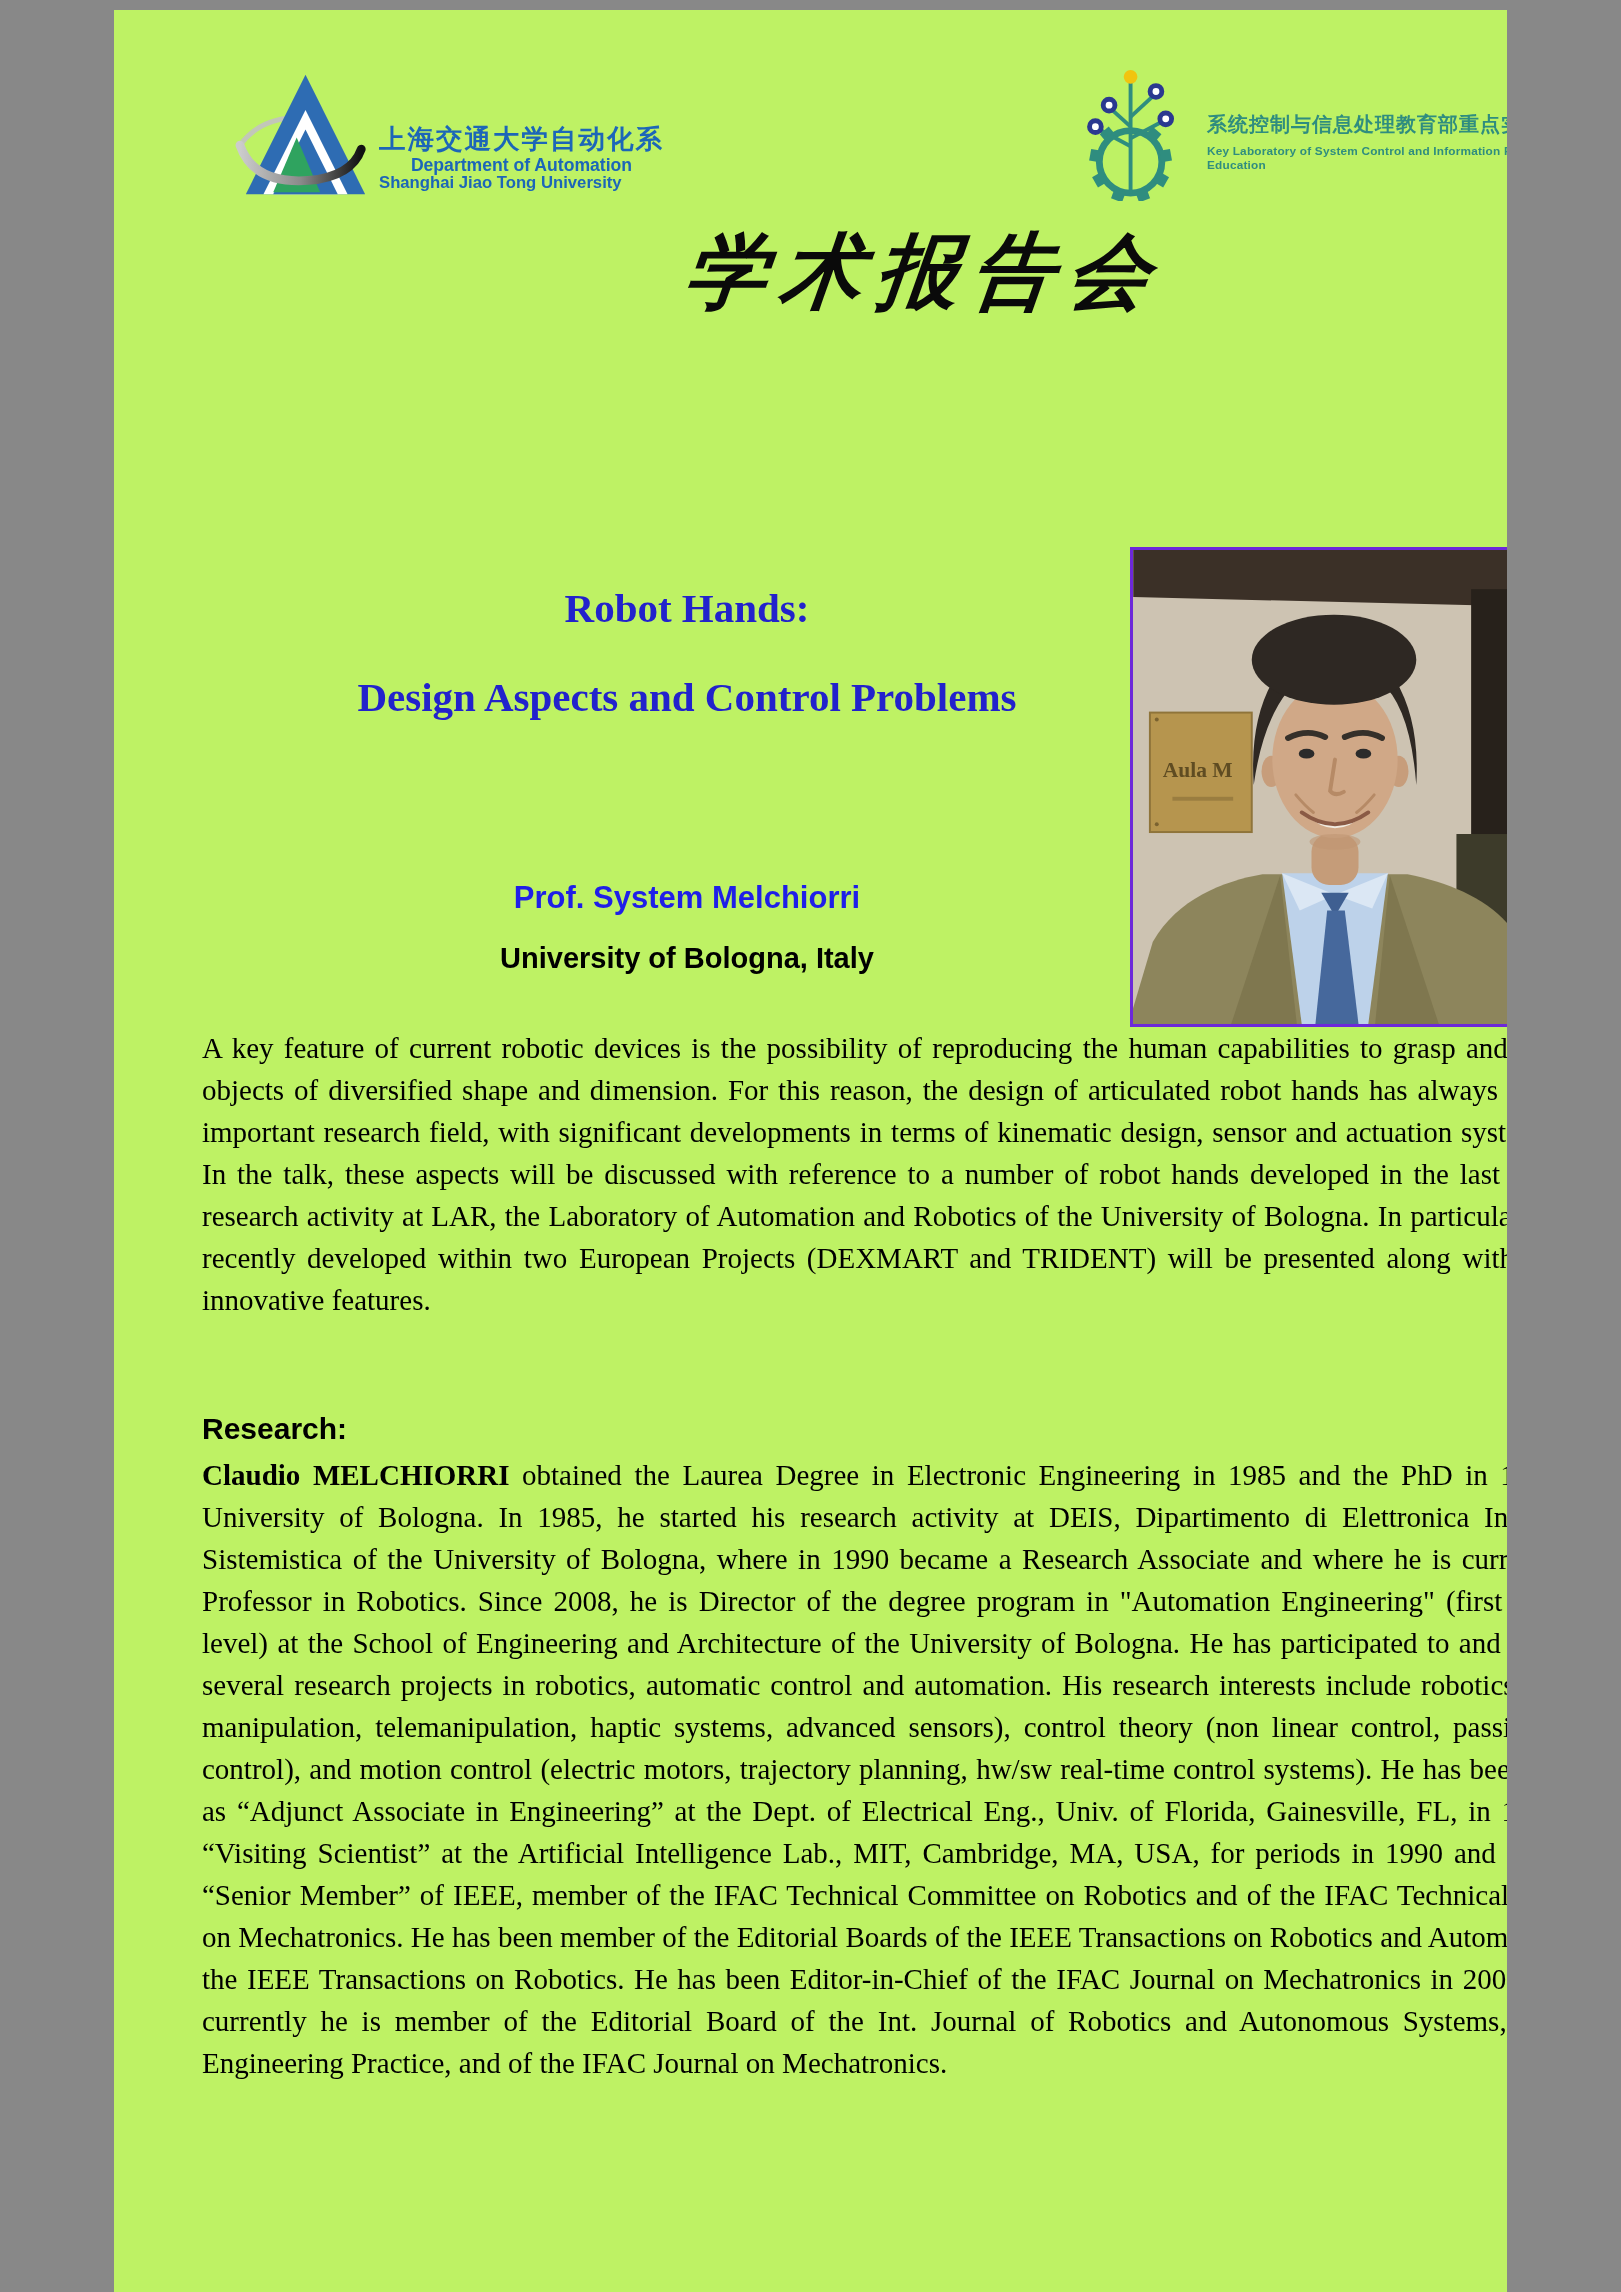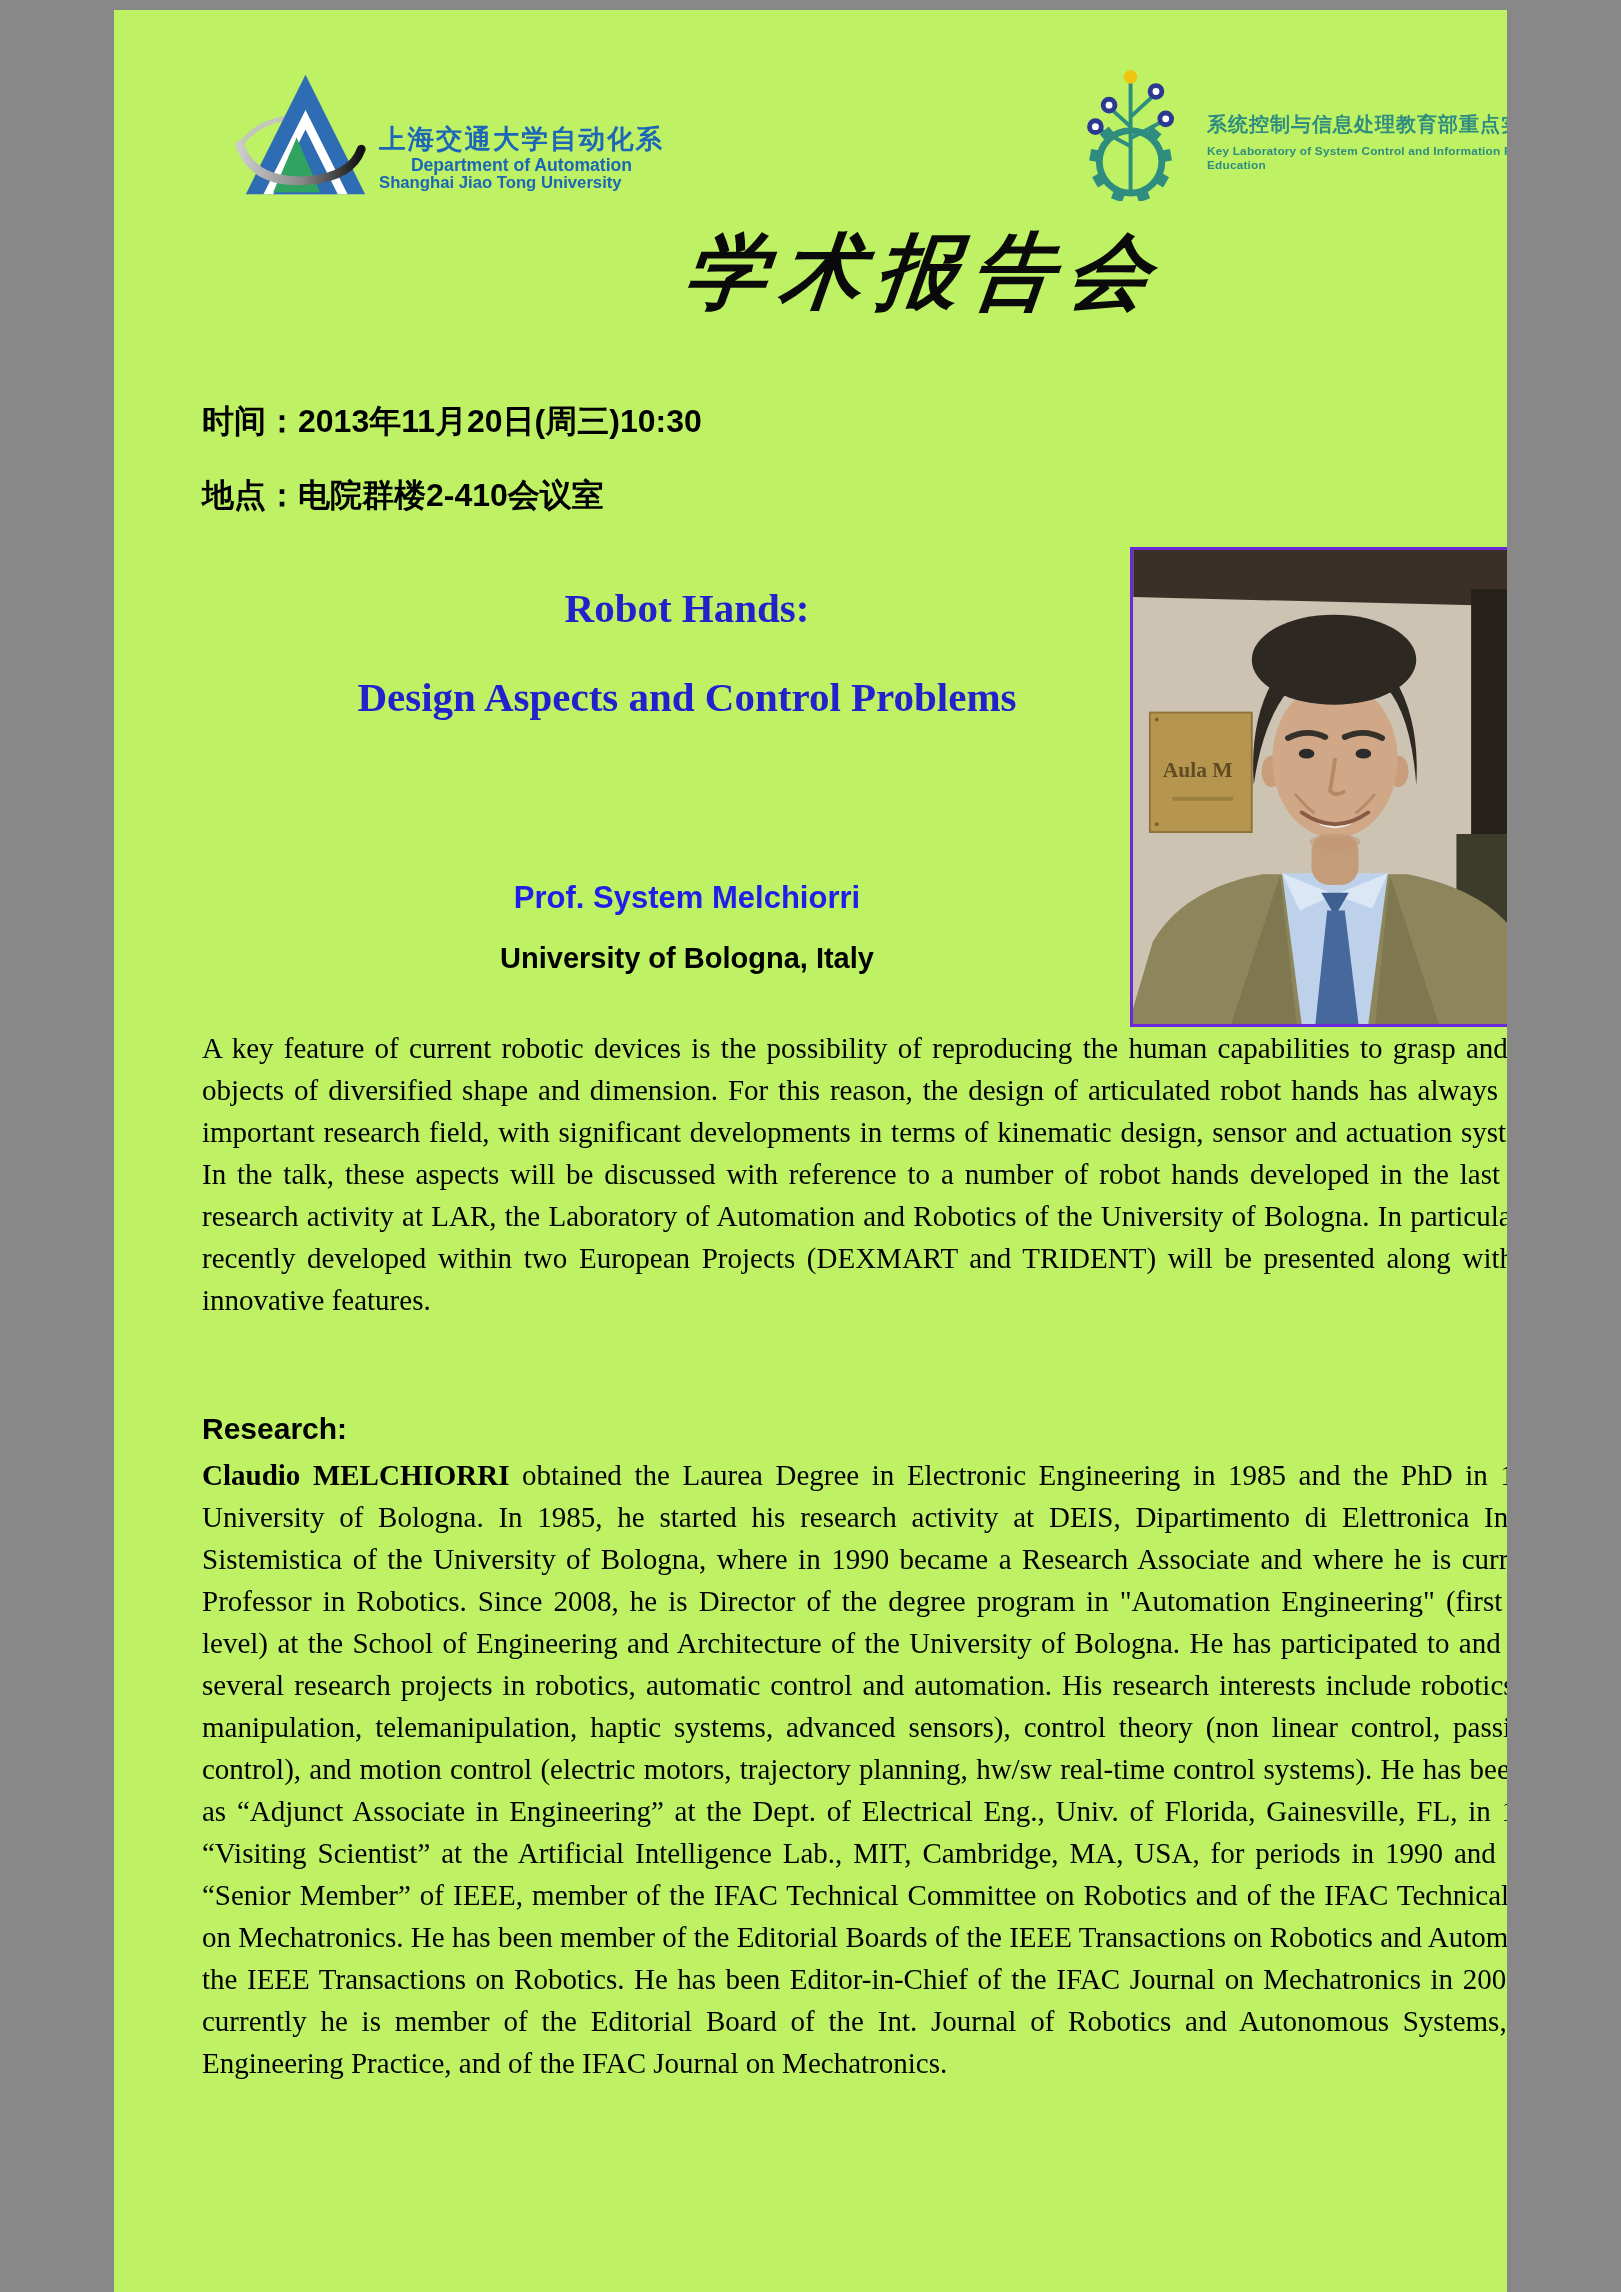--- a/index.html
+++ b/index.html
@@ -118,24 +118,20 @@
       <circle cx="62" cy="13" r="7" fill="#f1c40f"></circle>
     </svg>
     <div class="lab-text">
       <div class="lab-cn">系统控制与信息处理教育部重点实验室</div>
       <div class="lab-en">Key Laboratory of System Control and Information Processing, Ministry of Education</div>
     </div>
   </div>
 
   <div class="banner">学术报告会</div>
 
-  <div class="meta">
-    <p class="meta-row"><span>时间：</span><span>2013年11月20日(周三)10:30</span></p>
-    <p class="meta-row"><span>地点：</span><span>电院群楼2-410会议室</span></p>
-  </div>
 
   <div class="talk-col">
     <div class="talk-title-1">Robot Hands:</div>
     <div class="talk-title-2">Design Aspects and Control Problems</div>
     <div class="speaker">Prof. System Melchiorri</div>
     <div class="affiliation">University of Bologna, Italy</div>
   </div>
 
   <div class="photo-frame">
     <svg width="404" height="474" viewBox="0 0 412 484">

